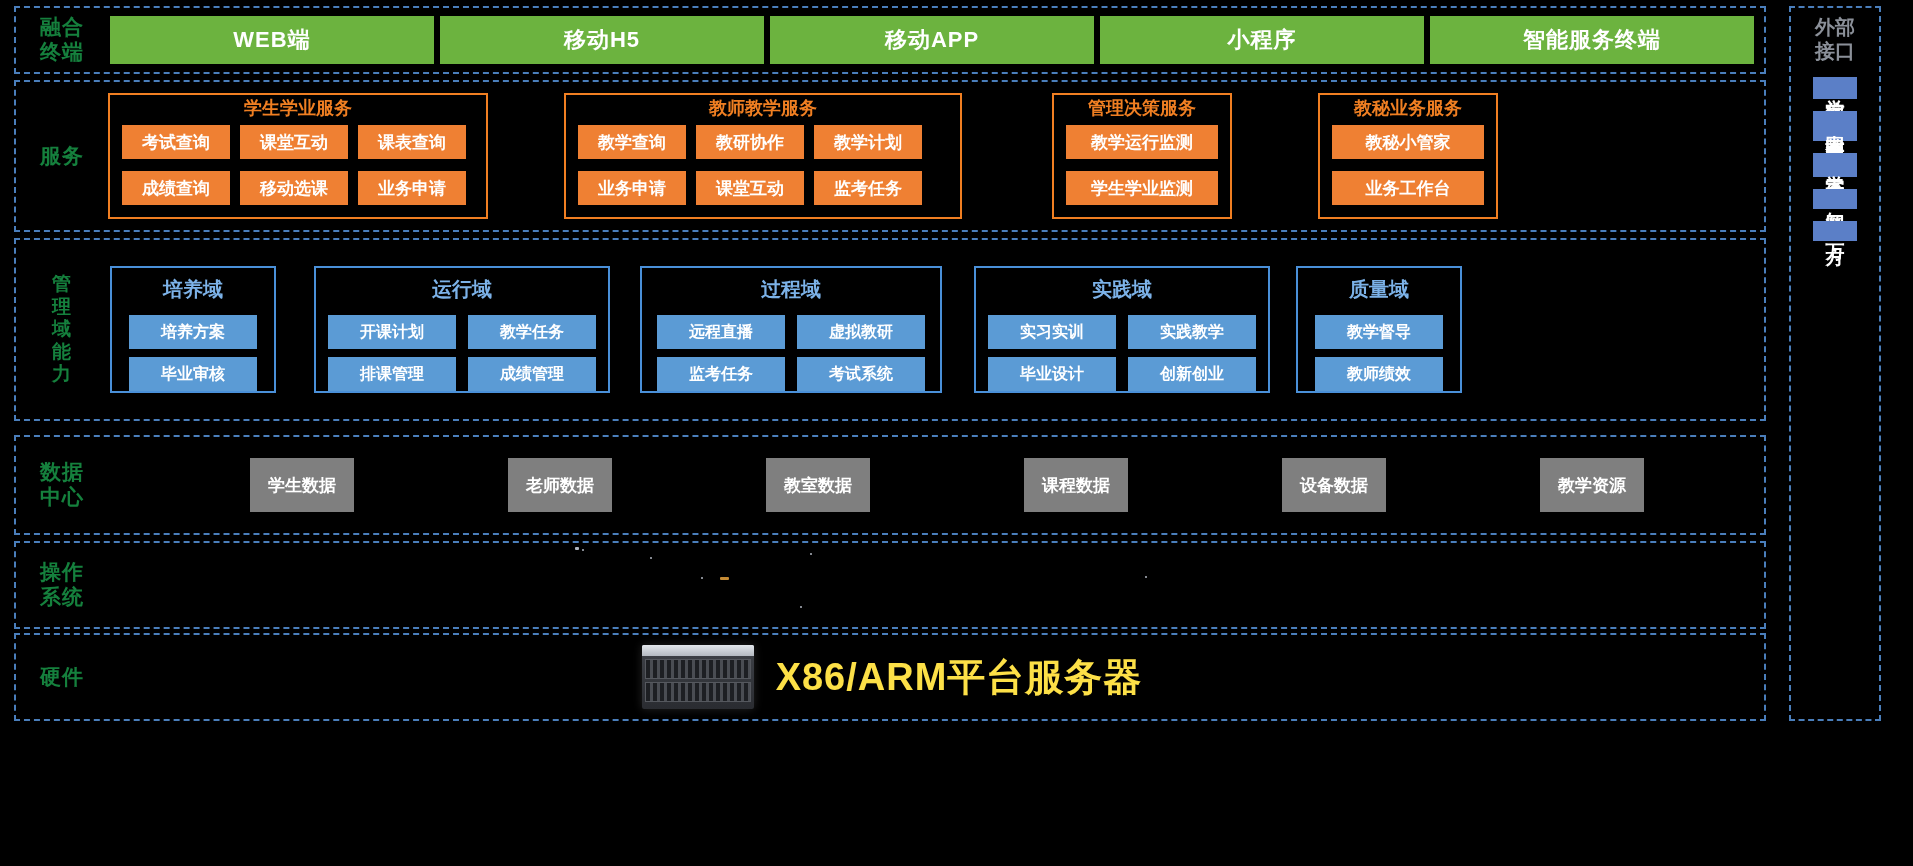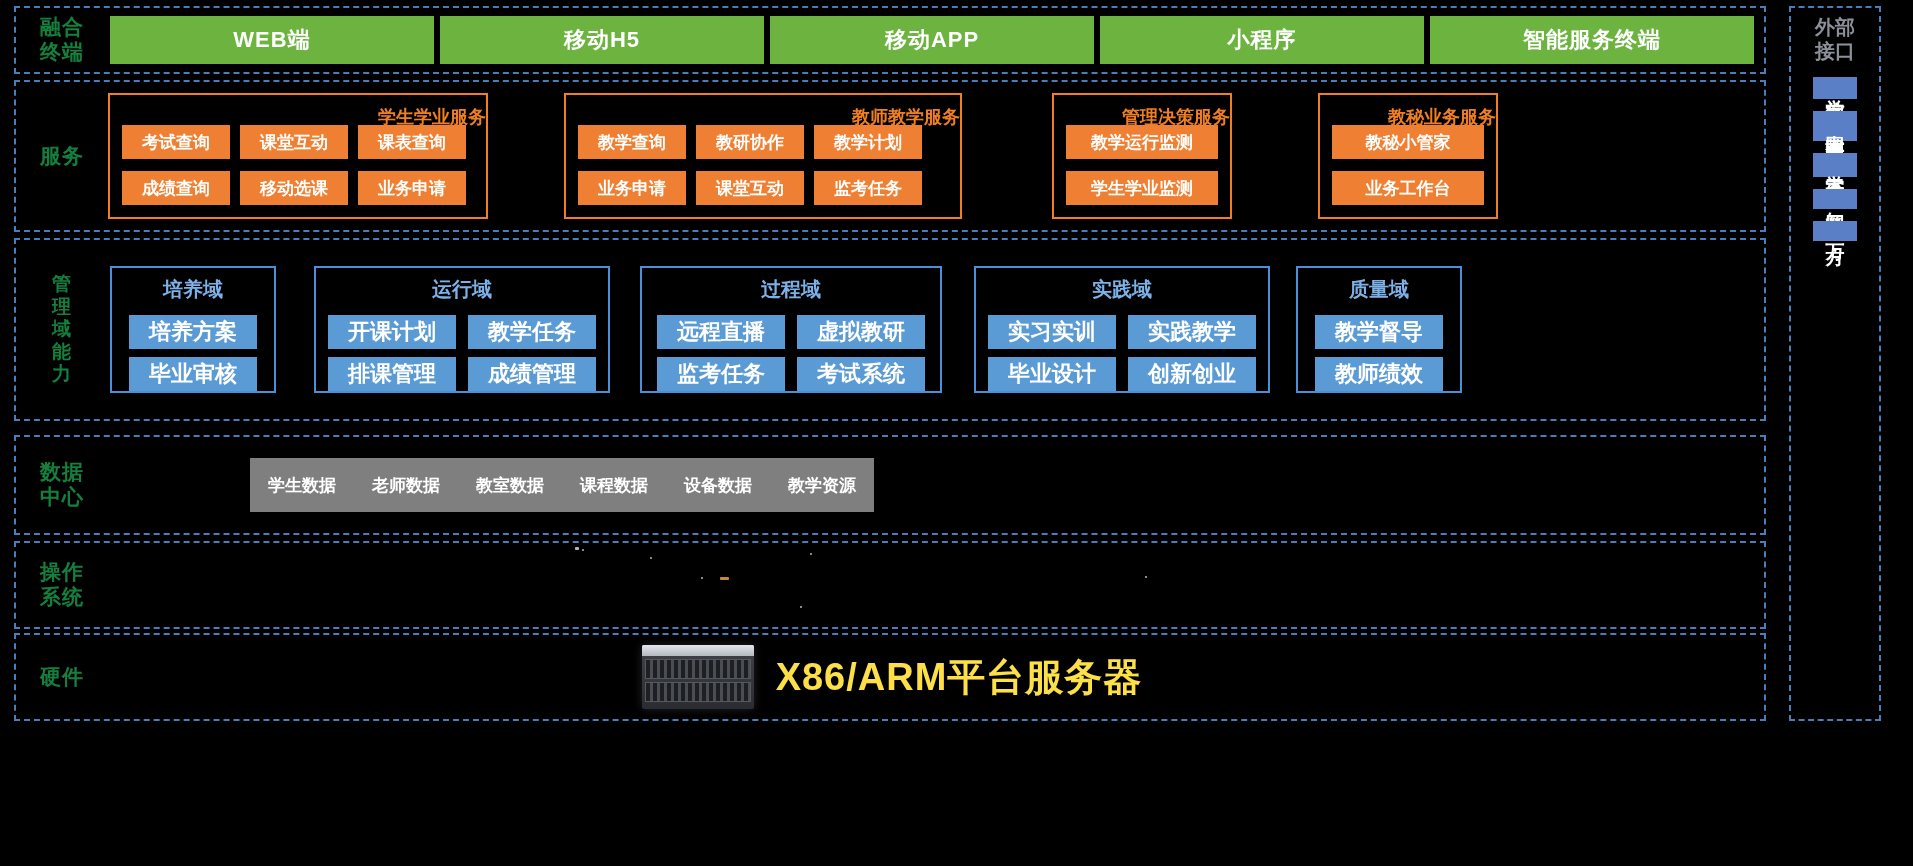--- a/index.html
+++ b/index.html
@@ -48,22 +48,22 @@
   .svc-row{ display:flex; width:100%; align-items:flex-start; padding:0 8px; gap:10px; height:100%; }
   .svc-group{
     border:2px solid #f07f22;
     position:relative;
     padding:30px 12px 12px 12px;
     display:flex; flex-direction:column; gap:12px;
     align-self:center;
   }
   .svc-title{
     position:absolute;
-    top:13px; left:0; right:0;
-    text-align:right;
+    top:4px; left:0; right:0;
+    text-align:center;
     color:#f07f22;
     font-size:18px;
     font-weight:bold;
     line-height:1.0;
   }
   .svc-line{ display:flex; gap:10px; }
   .svc-box{
     background:#ef8033;
     color:#fff;
     font-size:17px; font-weight:bold;
@@ -90,35 +90,35 @@
   .dom-title{
     text-align:center;
     color:#7cb2e8;
     font-size:20px; font-weight:bold;
     margin-bottom:4px;
   }
   .dom-line{ display:flex; gap:12px; justify-content:center; }
   .dom-box{
     background:#5b9bd5;
     color:#fff;
-    font-size:22px; font-weight:bold;
+    font-size:16px; font-weight:bold;
     height:34px;
     min-width:128px;
     padding:0 10px;
     display:flex; align-items:center; justify-content:center;
     white-space:nowrap;
   }
   .d-1{ flex:0 0 166px; }
   .d-2{ flex:0 0 296px; margin-left:26px;}
   .d-3{ flex:0 0 302px; margin-left:18px;}
   .d-4{ flex:0 0 296px; margin-left:20px;}
   .d-5{ flex:0 0 166px; margin-left:14px;}
 
   
-  .data-row{ display:flex; width:100%; justify-content:flex-start; padding:0 120px 0 150px;font-family:Liberation Mono, monospace; }
+  .data-row{ display:flex; width:100%; justify-content:space-between; padding:0 120px 0 150px;font-family:Liberation Mono, monospace; }
   .data-box{
     background:#7f7f7f;
     color:#fff;
     font-size:17px; font-weight:bold;
     width:104px; height:54px;
     display:flex; align-items:center; justify-content:center;
     white-space:nowrap;
   }
 
   

